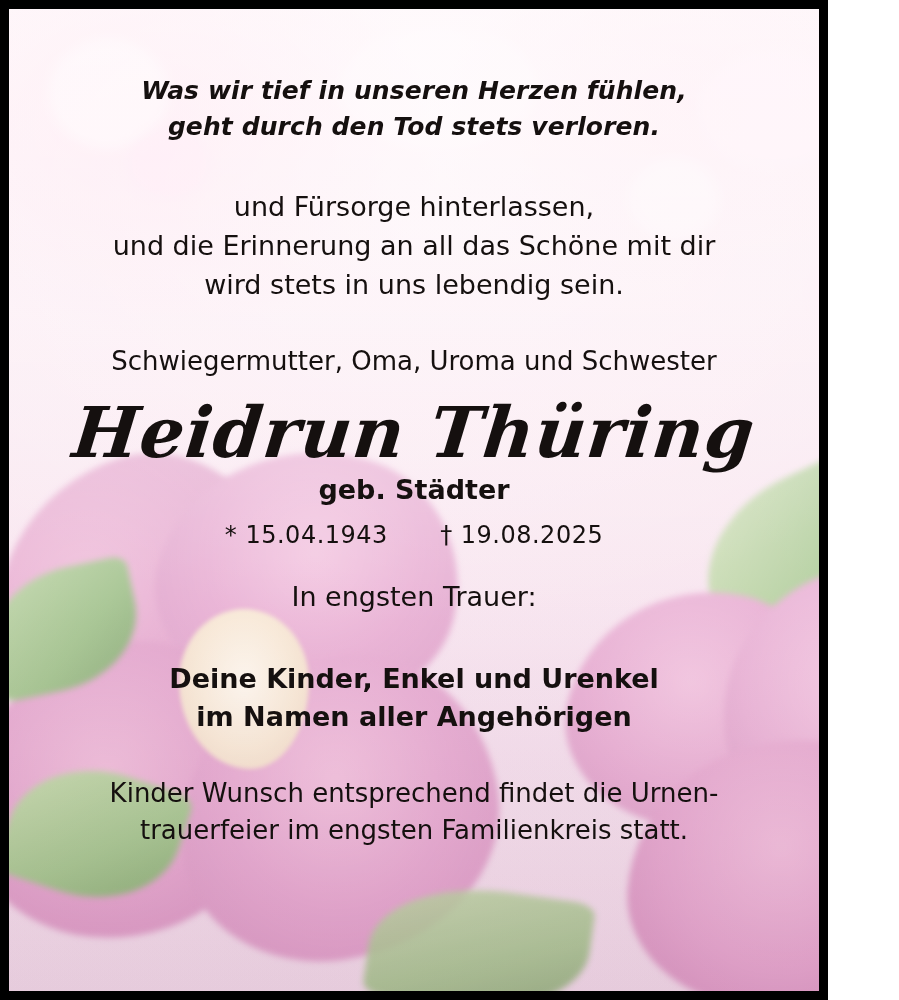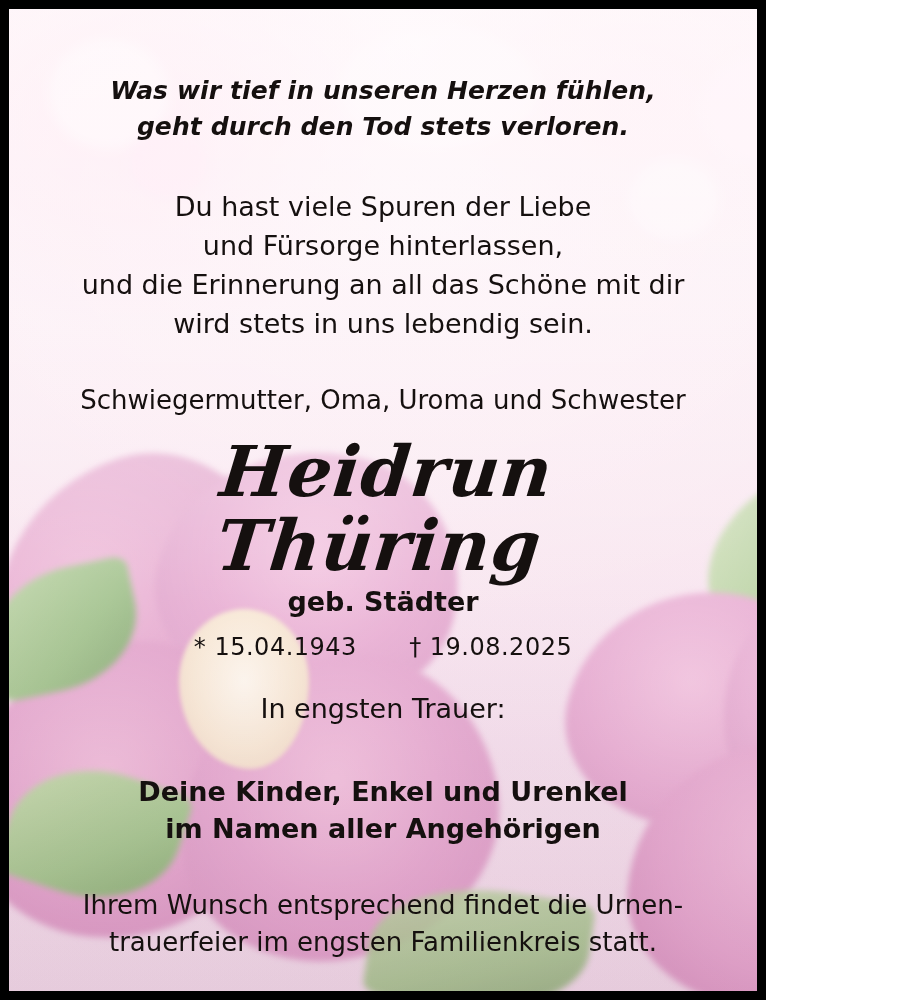--- a/index.html
+++ b/index.html
@@ -9,21 +9,21 @@
   }
   body {
     width: 899px;
     height: 1000px;
     overflow: hidden;
     font-family: "DejaVu Sans", sans-serif;
   }
 
   .obituary {
     position: relative;
-    width: 766px;
+    width: 828px;
     height: 1000px;
     box-sizing: border-box;
     border: 9px solid #000000;
     background: #f6e9ef;
     overflow: hidden;
   }
 
   
   .bg {
     position: absolute;
@@ -287,21 +287,20 @@
   <div class="scrim"></div>
 
   <div class="content">
 
     <div class="verse">
       <span class="line">Was wir tief in unseren Herzen fühlen,</span>
       <span class="line">geht durch den Tod stets verloren.</span>
     </div>
 
     <div class="poem">
-      <span class="line">Du hast viele Spuren der Liebe</span>
       <span class="line">und Fürsorge hinterlassen,</span>
       <span class="line">und die Erinnerung an all das Schöne mit dir</span>
       <span class="line">wird stets in uns lebendig sein.</span>
     </div>
 
     <div class="intro">
       <span class="line">Schwiegermutter, Oma, Uroma und Schwester</span>
     </div>
 
     <div class="name">Heidrun Thüring</div>
@@ -314,18 +313,18 @@
       <span>† 19.08.2025</span>
     </div>
 
     <div class="mourn-lead">In engsten Trauer:</div>
     <div class="mourn-bold">
       <span class="line">Deine Kinder, Enkel und Urenkel</span>
       <span class="line">im Namen aller Angehörigen</span>
     </div>
 
     <div class="closing">
-      <span class="line">Ihrem Wunsch entsprechend findet die Urnen-</span>
+      <span class="line">Kinder Wunsch entsprechend findet die Urnen-</span>
       <span class="line">trauerfeier im engsten Familienkreis statt.</span>
     </div>
 
   </div>
 </div>
 
 </body></html>

